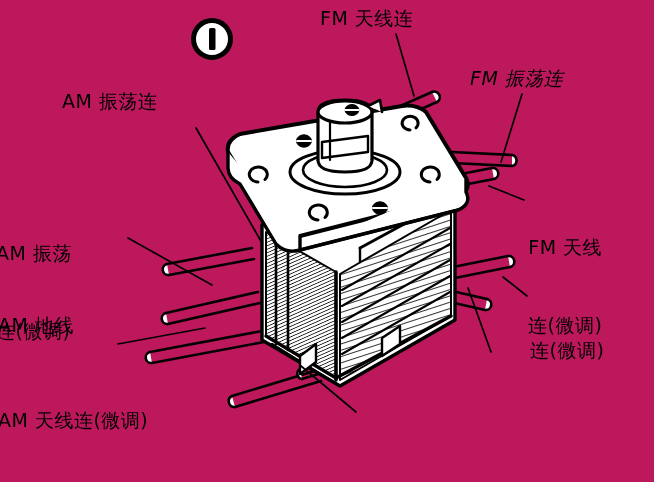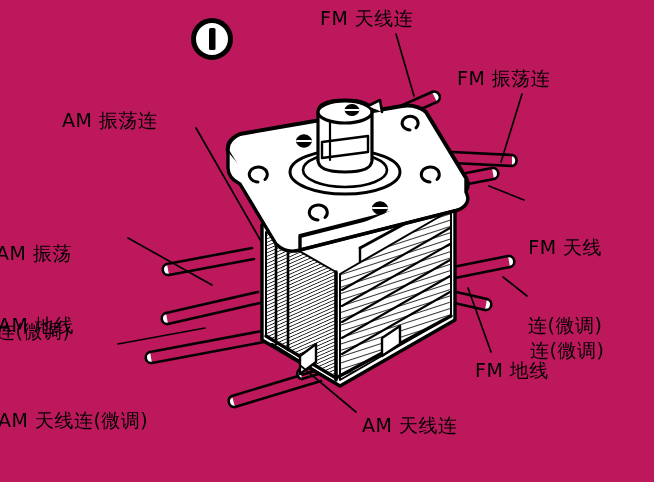--- a/index.html
+++ b/index.html
@@ -226,35 +226,33 @@
 
     </g>
   </svg>
 
   <svg class="figmark" style="left:189px;top:16px;" viewBox="0 0 46 46">
     <circle cx="23" cy="23" r="18.5" fill="#fff" stroke="#000" stroke-width="5"></circle>
     <rect x="20" y="12" width="6.5" height="22" rx="1.5" fill="#000"></rect>
   </svg>
 
   <div class="lbl" style="left:320px;top:6px;">FM 天线连</div>
-  <div class="lbl" style="left:457px;top:66px;">FM 振荡连</div>
-  <div class="lbl" style="left:62px;top:108px;">AM 振荡连</div>
+  <div class="lbl" style="left:470px;top:66px;font-style:italic;">FM 振荡连</div>
+  <div class="lbl" style="left:62px;top:89px;">AM 振荡连</div>
 
   <div class="lbl two" style="left:-4px;top:188px;">
     <div>AM 振荡</div>
     <div>连(微调)</div>
   </div>
 
   <div class="lbl two" style="left:528px;top:182px;text-align:center;">
     <div>FM 天线</div>
     <div>连(微调)</div>
   </div>
 
   <div class="lbl two" style="left:530px;top:285px;">
     <div>连(微调)</div>
   </div>
 
   <div class="lbl" style="left:-2px;top:313px;">AM 地线</div>
-  <div class="lbl" style="left:475px;top:358px;">FM 地线</div>
   <div class="lbl" style="left:-2px;top:408px;">AM 天线连(微调)</div>
-  <div class="lbl" style="left:362px;top:413px;">AM 天线连</div>
 
 </div>
 
 </body></html>

